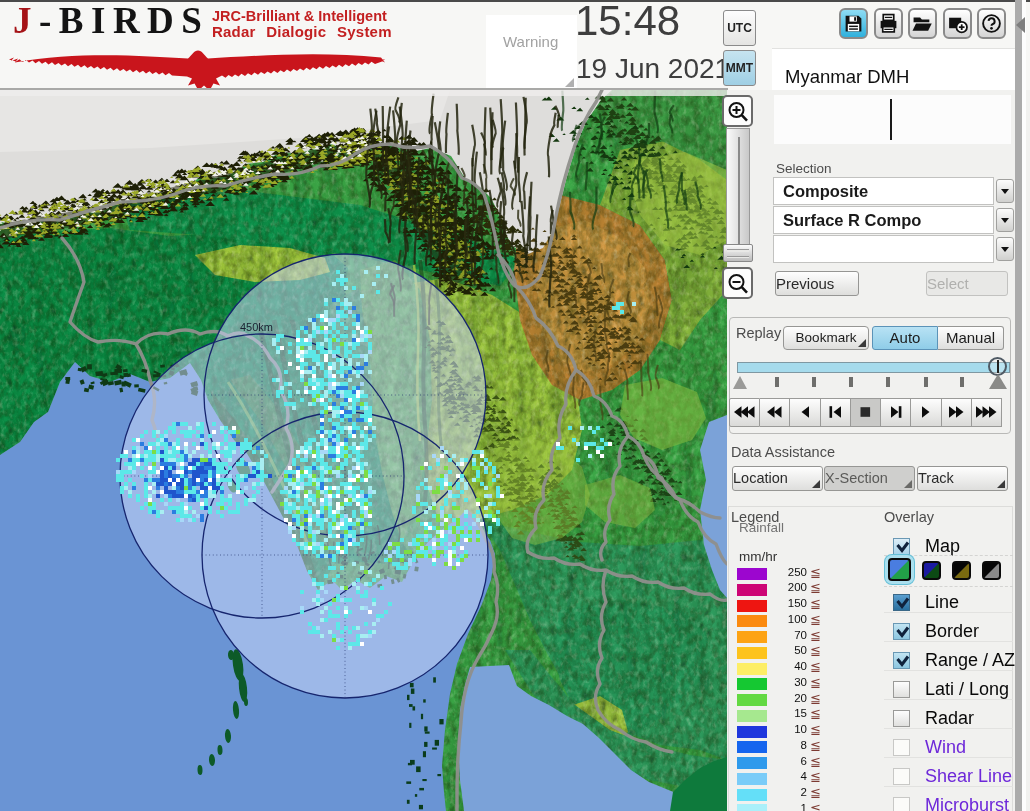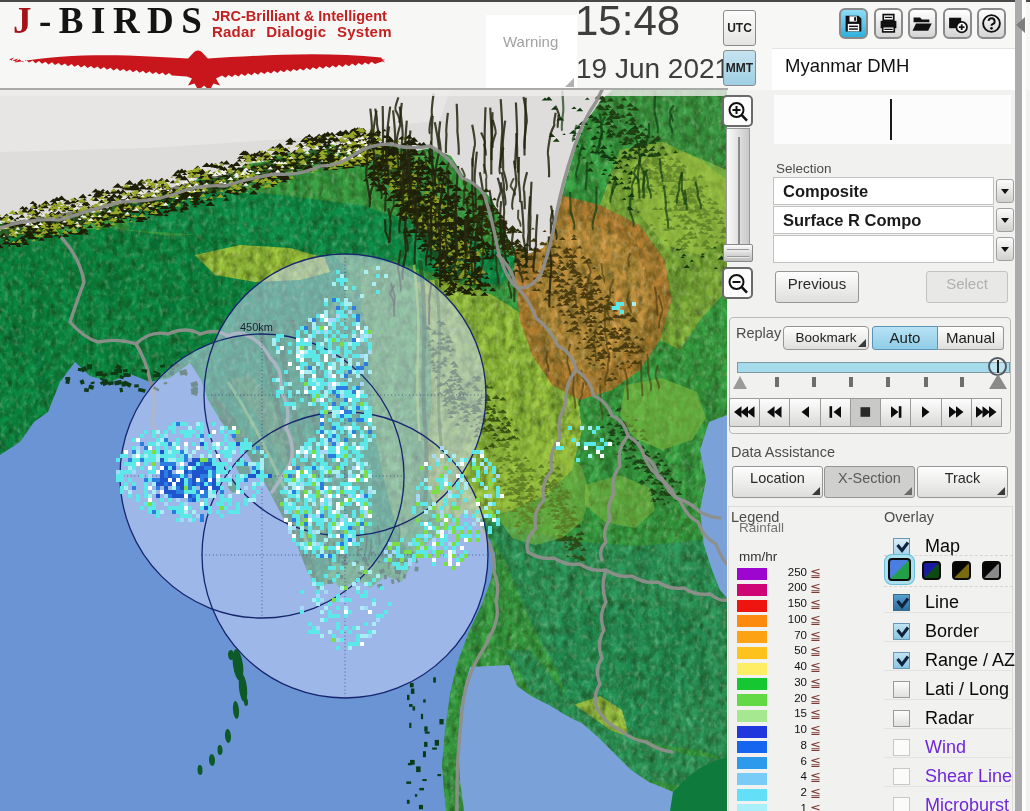--- a/index.html
+++ b/index.html
@@ -11,39 +11,39 @@
 #eagle{position:absolute;left:8px;top:45px}
 #warn{position:absolute;left:486px;top:13px;width:91px;height:75px;background:#fff;color:#a2a2a2;font-size:15px;padding:18px 0 0 17px}
 #warn i{position:absolute;right:3px;bottom:3px;width:0;height:0;border-style:solid;border-width:0 0 9px 9px;border-color:transparent transparent #b0b0b0 transparent}
 #time{position:absolute;left:575px;top:-5px;font-size:42px;color:#3e3e3e}
 #date{position:absolute;left:576px;top:51px;font-size:28px;color:#3e3e3e}
 .tzbtn{position:absolute;left:723px;width:33px;height:36px;border:1px solid #8a8a8a;border-radius:3px;font-size:12px;font-weight:bold;color:#222;text-align:center;line-height:34px}
 #utc{top:8px;background:linear-gradient(#fdfdfd,#e4e4e2)}
 #mmt{top:48px;background:linear-gradient(#c6e4f0,#9fcfe4)}
 .ibtn{position:absolute;top:6px;width:29px;height:31px;border:2px solid #8a8a8a;border-radius:6px;background:linear-gradient(#fff,#d4d4d4);text-align:center;padding-top:3px}
 .ibtn.act{background:linear-gradient(#8edcf4,#2fb0dc)}
-#mdmh{position:absolute;left:772px;top:46px;width:243px;height:44px;background:#fff;border-top:1px solid #e2e2e0;font-size:18.5px;color:#101010;padding:6px 0 0 13px}
+#mdmh{position:absolute;left:772px;top:46px;width:243px;height:44px;background:#fff;border-top:1px solid #e2e2e0;font-size:18.5px;color:#101010;padding:17px 0 0 13px}
 #hline{position:absolute;left:0;top:88px;width:728px;height:2px;background:#a9a9a7}
 #map{position:absolute;left:0;top:90px;width:727px;height:721px}
 #panel{position:absolute;left:727px;top:90px;width:303px;height:721px;background:#f1f1ef}
 #strip{position:absolute;left:1015px;top:0;width:11px;height:811px;background:#ababab;border-right:4px solid #fdfdfd}
 #strip i{position:absolute;left:1px;top:17px;width:0;height:0;border-style:solid;border-width:8px 9px 8px 0;border-color:transparent #7e7e7e transparent transparent}
 #zctl{position:absolute;left:722px;top:95px;width:32px;height:200px;z-index:6}
 .zbtn{position:absolute;left:0;width:31px;height:32px;background:#fcfcfc;border:2px solid #6a6a6a;border-radius:5px;text-align:center;padding-top:3px}
 #ztrack{position:absolute;left:4px;top:33px;width:24px;height:134px;background:linear-gradient(to right,#fafafa,#c8c8c8);border:1px solid #9a9a9a}
 #ztrack i{position:absolute;left:11px;top:8px;width:1.5px;height:118px;background:#8a8a8a}
 #zthumb{position:absolute;left:1px;top:149px;width:30px;height:18px;background:linear-gradient(#fbfbfb,#bcbcbc);border:1px solid #888;border-radius:2px}
 #zthumb i{display:block;margin:4px 3px 0;height:2.5px;background:#e8e8e6;border-top:1px solid #999}
 #cursorbox{position:absolute;left:774px;top:95px;width:237px;height:49px;background:#fcfcfc}
 #cursorbox i{position:absolute;left:116px;top:4px;width:1.5px;height:41px;background:#1a1a1a}
 .plabel{position:absolute;font-size:13.5px;color:#4c4c4c}
 .combo{position:absolute;left:773px;width:221px;height:28px;background:#fff;border:1px solid #c2c2c0;font-size:16.5px;font-weight:600;color:#1a1a1a;line-height:26px;padding-left:9px}
 .combo .ar{position:absolute;right:-21px;top:1px;width:18px;height:24px;background:linear-gradient(#fcfcfc,#d0d0ce);border:1px solid #a0a09e;border-radius:3px}
 .combo .ar:after{content:"";position:absolute;left:4px;top:9px;border:4.5px solid transparent;border-top:5.5px solid #111}
-.btn{position:absolute;height:32px;background:linear-gradient(#fefefe,#dededc);border:1px solid #969694;border-radius:3px;font-size:15px;color:#2a2a2a;text-align:center;line-height:23px}
+.btn{position:absolute;height:25px;background:linear-gradient(#fefefe,#dededc);border:1px solid #969694;border-radius:3px;font-size:15px;color:#2a2a2a;text-align:left;line-height:23px}
 .btn.dis{color:#b0b0ae;background:#e8e8e6;border-color:#c2c2c0}
 .btn.pressed{background:#cfcfcd}
 .ct{position:absolute;right:2px;bottom:2px;width:0;height:0;border-style:solid;border-width:0 0 8px 8px}
 #rbox{position:absolute;left:729px;top:317px;width:282px;height:117px;border:1px solid #b9b9b7;border-radius:4px}
 .sbtn{position:absolute;top:326px;height:24px;font-size:13.5px;color:#1c1c1c;text-align:center;line-height:22px;border:1px solid #969694}
 #sld{position:absolute;left:737px;top:362px;width:273px;height:11px;background:#a6dbec;border:1px solid #7f98a2}
 #sldthumb{position:absolute;left:988px;top:357px;width:19px;height:19px;border:2px solid #4f5a64;border-radius:50%;background:rgba(253,253,253,0.25)}
 #sldthumb i{position:absolute;left:6.5px;top:1px;width:2px;height:13px;background:#222}
 .tick{position:absolute;top:377px;width:4px;height:10px;background:#6e6e6c}
 #ltri{position:absolute;left:733px;top:376px;width:0;height:0;border-style:solid;border-width:0 7px 13px 7px;border-color:transparent transparent #9a9a98 transparent}

